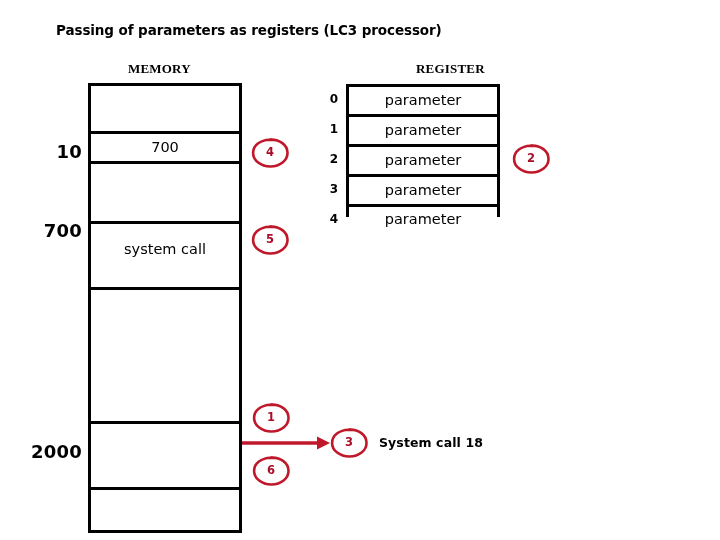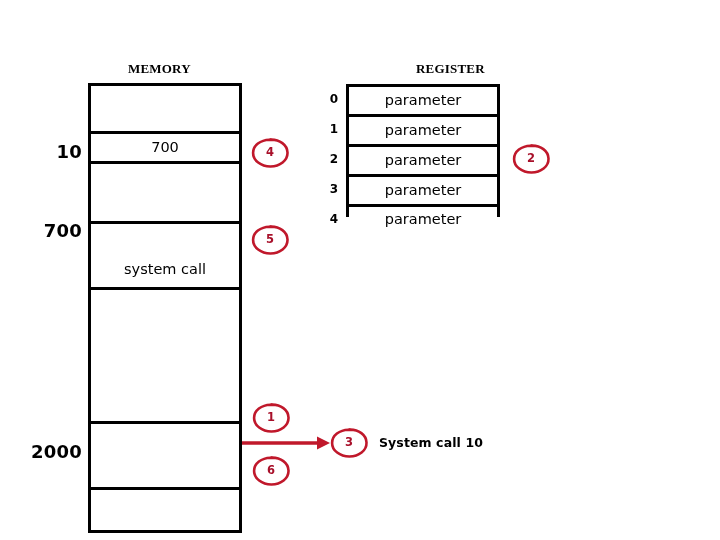--- a/index.html
+++ b/index.html
@@ -155,20 +155,21 @@
     white-space: nowrap;
     letter-spacing: 0.1px;
   }
   #system-call-caption { left: 379px; top: 435px; }
 </style>
 </head>
 <body>
 
 <div class="slide">
 
+  <div class="title">Passing of parameters as registers (LC3 processor)</div>
 
   <div class="col-heading heading-memory">MEMORY</div>
   <div class="col-heading heading-register">REGISTER</div>
 
   <div class="box" id="memory-box">
 
     <div class="row" style="top:0px; height:45px;">
       <span class="cell-text"></span>
     </div>
     <div class="rule" style="top:45px;"></div>
@@ -176,21 +177,21 @@
     <div class="row" style="top:48px; height:27px;">
       <span class="cell-text">700</span>
     </div>
     <div class="rule" style="top:75px;"></div>
 
     <div class="row" style="top:78px; height:57px;">
       <span class="cell-text"></span>
     </div>
     <div class="rule" style="top:135px;"></div>
 
-    <div class="row" style="top:138px; height:51px;margin-top:20px;">
+    <div class="row" style="top:138px; height:51px;">
       <span class="cell-text">system call</span>
     </div>
     <div class="rule" style="top:201px;"></div>
 
     <div class="row" style="top:204px; height:131px;">
       <span class="cell-text"></span>
     </div>
     <div class="rule" style="top:335px;"></div>
 
     <div class="rule" style="top:401px;"></div>
@@ -289,15 +290,15 @@
                C19.0,1.7 19.8,1.8 21.0,2.0" fill="none" stroke="#C0182B" stroke-width="2.6" stroke-linecap="round" stroke-linejoin="round"></path>
     </svg>
     <span class="step-num">3</span>
   </div>
 
   <svg id="flow-arrow" viewBox="0 0 90 24">
     <line x1="1" y1="12" x2="76" y2="12" stroke="#C0182B" stroke-width="3.4" stroke-linecap="butt"></line>
     <polygon points="76,5.5 89,12 76,18.5" fill="#C0182B"></polygon>
   </svg>
 
-  <div class="caption" id="system-call-caption">System call 10</div>
+  <div class="caption" id="system-call-caption">System call 18</div>
 
 </div>
 
 </body></html>

